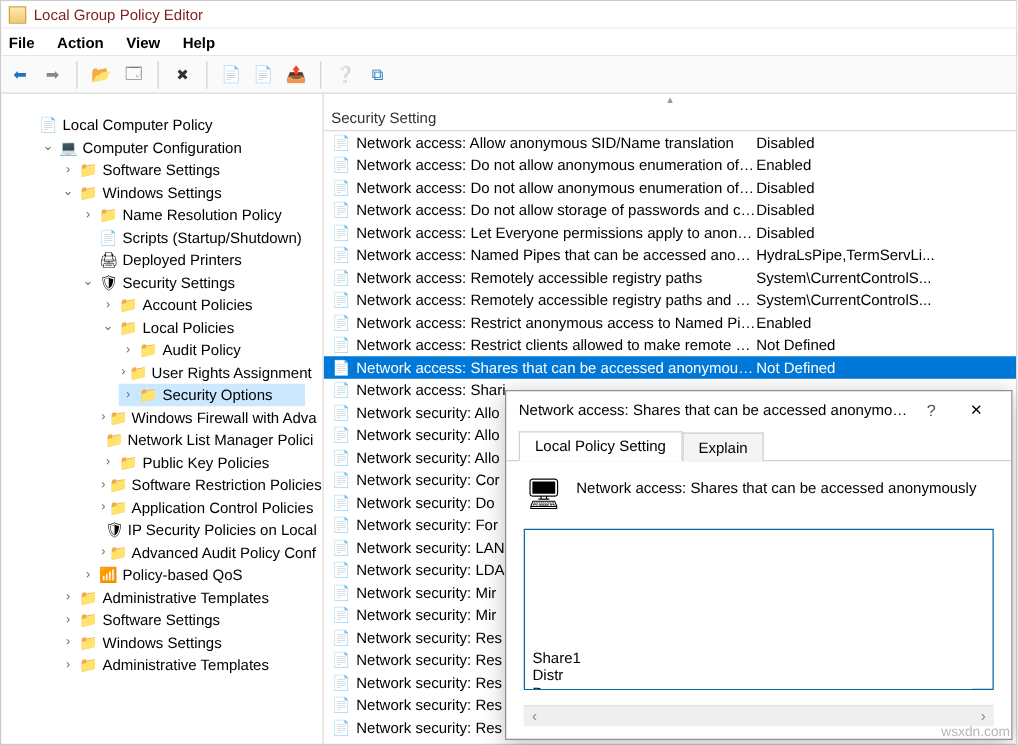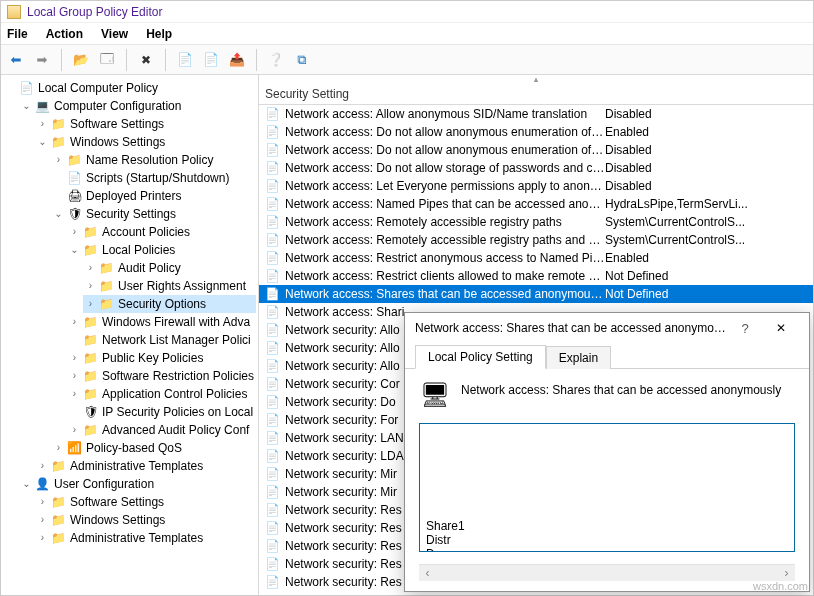--- a/index.html
+++ b/index.html
@@ -20,21 +20,21 @@
     height: 596px;
     display: flex;
     flex-direction: column;
     background: #fff;
   }
   .titlebar {
     height: 22px;
     padding: 0 6px;
     display: flex;
     align-items: center;
-    color: #4c1d95;
+    color: #7f1d1d;
     font-size: 12px;
     background: #fff;
     border-bottom: 1px solid #eee;
   }
   .titlebar .app-icon {
     width: 14px; height: 14px; margin-right: 6px;
     background: linear-gradient(#ffe9b2,#f2c96b);
     border: 1px solid #c9a44a;
   }
   .menubar {
@@ -77,21 +77,21 @@
     flex: 1;
     display: flex;
     overflow: hidden;
   }
   .tree-panel {
     width: 258px;
     border-right: 1px solid #d9d9d9;
     overflow: auto;
     padding: 4px 2px;
   }
-  .tree { list-style:none; margin:0; padding:0; }
+  .tree { list-style:none; margin:12px; padding:0; }
   .tree ul { list-style:none; margin:0; padding-left: 16px; }
   .tree li { white-space: nowrap; line-height: 18px; }
   .row { display:flex;align-items:center;gap:3px;padding:0 2px; cursor:default;}
   .row.selected { background:#cce8ff; }
   .tw { width:11px;display:inline-block;text-align:center;color:#6b6b6b;font-size:10px;cursor:pointer;}
   .tw.open::before{content:"⌄";}
   .tw.closed::before{content:"›";}
   .tw.none::before{content:"";}
   .ico { width:16px;height:16px;display:inline-flex;align-items:center;justify-content:center;font-size:12px;}
   .ico-policy::before{content:"📄";}
@@ -379,25 +379,20 @@
                 <li>
                     <div class="row">
                       <span class="tw closed"></span>
                       <span class="ico ico-folder"></span>
                       <span>Administrative Templates</span>
                     </div>
                   </li>
               </ul>
             </li>
             <li>
-              <div class="row">
-                  <span class="tw open"></span>
-                  <span class="ico ico-user"></span>
-                  <span>User Configuration</span>
-                </div>
               <ul>
                 <li>
                     <div class="row">
                       <span class="tw closed"></span>
                       <span class="ico ico-folder"></span>
                       <span>Software Settings</span>
                     </div>
                   </li>
                 <li>
                     <div class="row">

